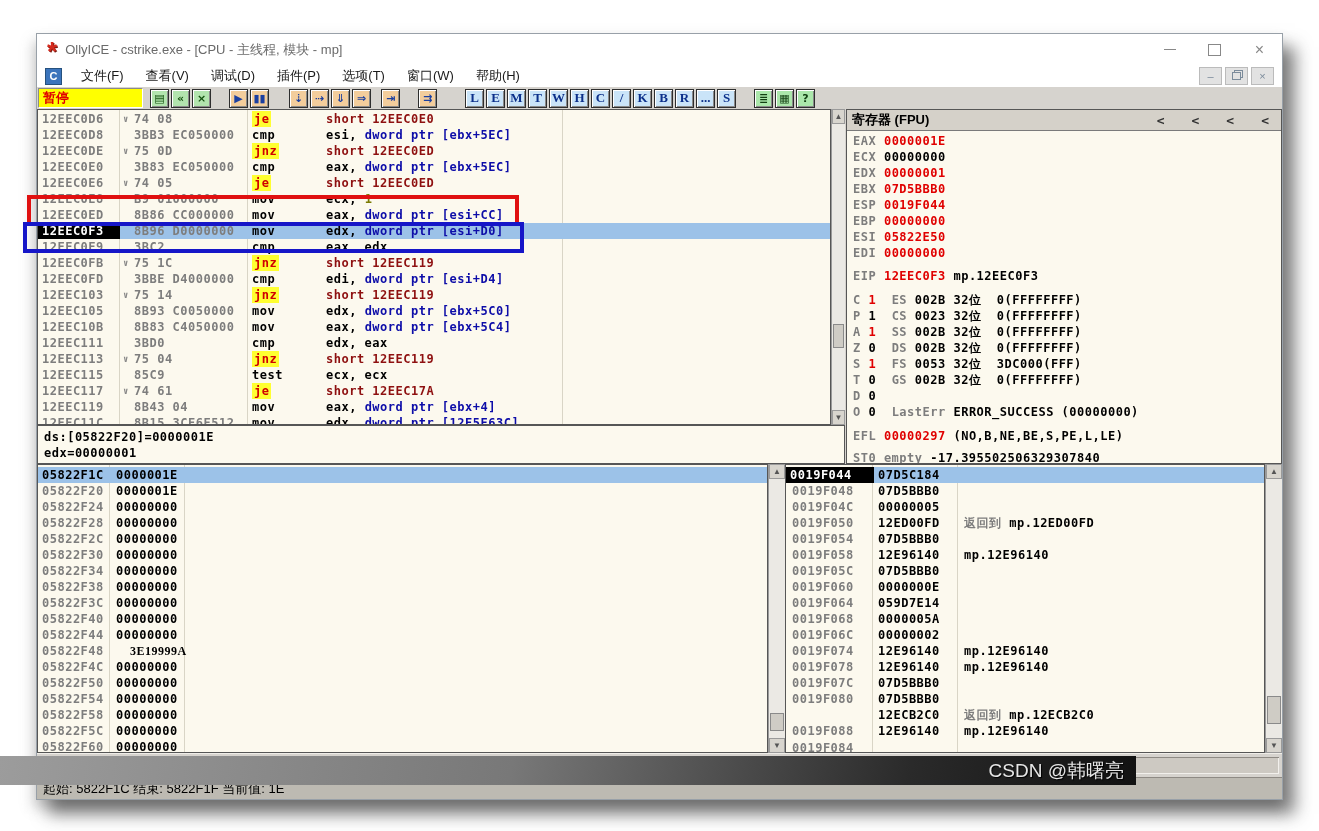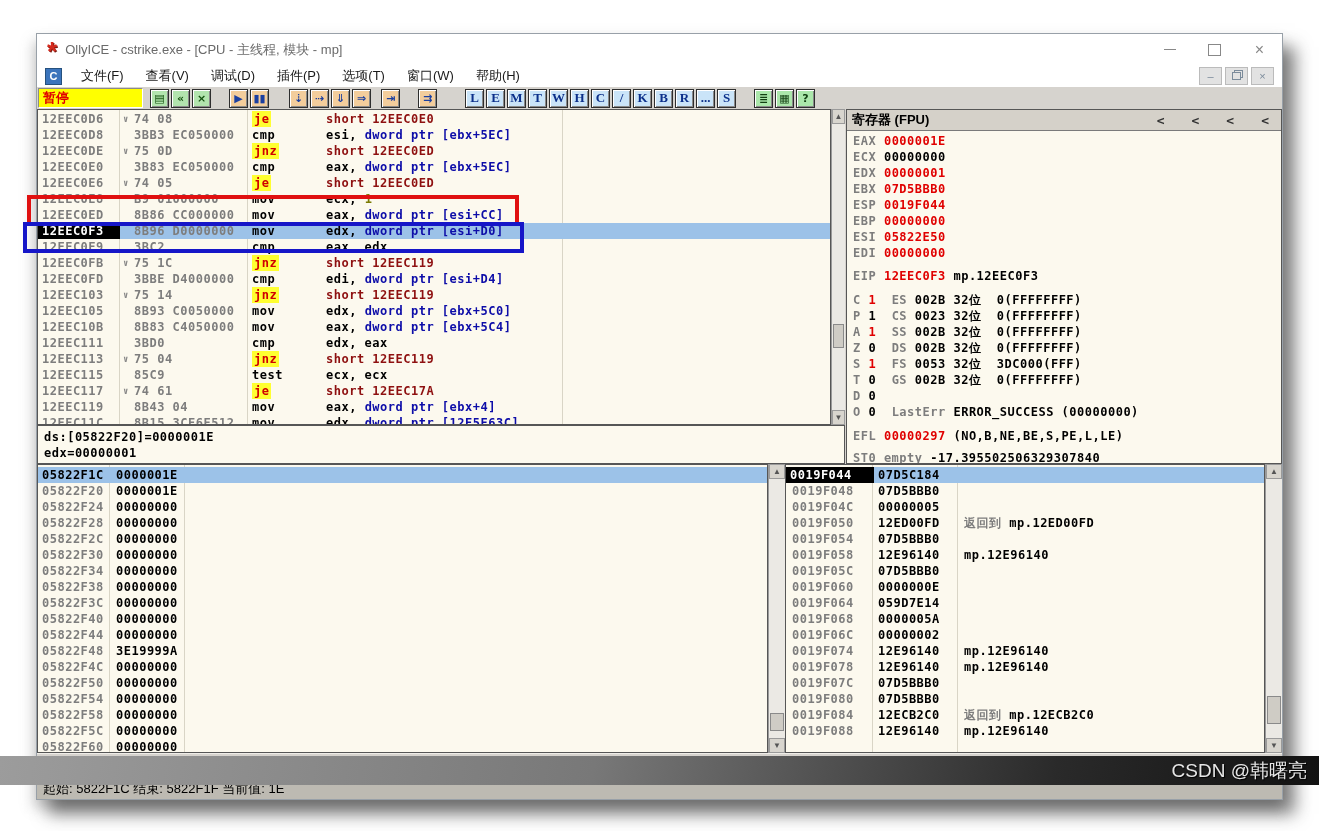--- a/index.html
+++ b/index.html
@@ -71,21 +71,21 @@
   .cmd-drop{position:absolute;right:1px;top:1px;width:17px;height:16px;background:#d6d3ce;border:1px solid #888;
     box-shadow:inset 1px 1px 0 #fff;box-sizing:border-box;font-size:8px;color:#222;display:flex;align-items:center;justify-content:center;}
   .cmd-plugin{position:absolute;left:265px;right:3px;top:3px;height:17px;background:#cdc9c2;
     box-shadow:inset 1px 1px 0 #8e8a84,inset -1px -1px 0 #f2f0ec;}
   .statusbar{position:absolute;left:0;top:743px;width:100%;height:22px;background:#bdbab2;border-top:1px solid #8e8a84;
     font-size:13px;color:#000;line-height:21px;padding-left:6px;box-sizing:border-box;}
   
   .anno{position:absolute;box-sizing:border-box;z-index:5;}
   #anno-red{left:27px;top:195px;width:492px;height:31px;border:4px solid #e01010;}
   #anno-blue{left:23px;top:222px;width:501px;height:31px;border:4px solid #1616c8;}
-  .wm-band{position:absolute;left:0;top:756px;width:1319px;height:29px;z-index:2;
+  .wm-band{position:absolute;left:0;top:756px;width:1136px;height:29px;z-index:2;
     background:linear-gradient(100deg,#9c9c9c 0%,#787878 45%,#2a2a2a 80%,#121212 100%);
     display:flex;align-items:center;justify-content:flex-end;text-align:right;}
   .wm-text{color:#e6e6e6;font-size:19px;padding-right:12px;text-shadow:1px 1px 1px #000;}
 </style>
 </head>
 <body>
 
 <div id="window">
 
   <div class="titlebar">
@@ -253,21 +253,21 @@
           <div class="mrow"><span class="c-gray" style="left: 4px;">05822F20</span><span class="c-black" style="left: 78px;">0000001E</span></div>
           <div class="mrow"><span class="c-gray" style="left: 4px;">05822F24</span><span class="c-black" style="left: 78px;">00000000</span></div>
           <div class="mrow"><span class="c-gray" style="left: 4px;">05822F28</span><span class="c-black" style="left: 78px;">00000000</span></div>
           <div class="mrow"><span class="c-gray" style="left: 4px;">05822F2C</span><span class="c-black" style="left: 78px;">00000000</span></div>
           <div class="mrow"><span class="c-gray" style="left: 4px;">05822F30</span><span class="c-black" style="left: 78px;">00000000</span></div>
           <div class="mrow"><span class="c-gray" style="left: 4px;">05822F34</span><span class="c-black" style="left: 78px;">00000000</span></div>
           <div class="mrow"><span class="c-gray" style="left: 4px;">05822F38</span><span class="c-black" style="left: 78px;">00000000</span></div>
           <div class="mrow"><span class="c-gray" style="left: 4px;">05822F3C</span><span class="c-black" style="left: 78px;">00000000</span></div>
           <div class="mrow"><span class="c-gray" style="left: 4px;">05822F40</span><span class="c-black" style="left: 78px;">00000000</span></div>
           <div class="mrow"><span class="c-gray" style="left: 4px;">05822F44</span><span class="c-black" style="left: 78px;">00000000</span></div>
-          <div class="mrow"><span class="c-gray" style="left: 4px;">05822F48</span><span class="c-black" style="left: 78px;">3E19999A</span></div>
+          <div class="mrow"><span class="c-gray" style="left: 4px;">05822F48</span><span class="c-black" style="left: 92px; font-family: Liberation Serif, serif;">3E19999A</span></div>
           <div class="mrow"><span class="c-gray" style="left: 4px;">05822F4C</span><span class="c-black" style="left: 78px;">00000000</span></div>
           <div class="mrow"><span class="c-gray" style="left: 4px;">05822F50</span><span class="c-black" style="left: 78px;">00000000</span></div>
           <div class="mrow"><span class="c-gray" style="left: 4px;">05822F54</span><span class="c-black" style="left: 78px;">00000000</span></div>
           <div class="mrow"><span class="c-gray" style="left: 4px;">05822F58</span><span class="c-black" style="left: 78px;">00000000</span></div>
           <div class="mrow"><span class="c-gray" style="left: 4px;">05822F5C</span><span class="c-black" style="left: 78px;">00000000</span></div>
           <div class="mrow"><span class="c-gray" style="left: 4px;">05822F60</span><span class="c-black" style="left: 78px;">00000000</span></div>
         </div>
     </div>
     <div class="sbar" style="left:731px;top:355px;width:17px;height:289px;">
       <div class="sb-arrow" style="top:0;">▲</div>
@@ -287,21 +287,21 @@
           <div class="mrow"><span class="c-gray" style="left: 6px;">0019F058</span><span class="c-black" style="left: 92px;">12E96140</span><span style="left: 178px; position: absolute;"><span class="c-black" style="position: static;">mp.12E96140</span></span></div>
           <div class="mrow"><span class="c-gray" style="left: 6px;">0019F05C</span><span class="c-black" style="left: 92px;">07D5BBB0</span></div>
           <div class="mrow"><span class="c-gray" style="left: 6px;">0019F060</span><span class="c-black" style="left: 92px;">0000000E</span></div>
           <div class="mrow"><span class="c-gray" style="left: 6px;">0019F064</span><span class="c-black" style="left: 92px;">059D7E14</span></div>
           <div class="mrow"><span class="c-gray" style="left: 6px;">0019F068</span><span class="c-black" style="left: 92px;">0000005A</span></div>
           <div class="mrow"><span class="c-gray" style="left: 6px;">0019F06C</span><span class="c-black" style="left: 92px;">00000002</span></div>
           <div class="mrow"><span class="c-gray" style="left: 6px;">0019F074</span><span class="c-black" style="left: 92px;">12E96140</span><span style="left: 178px; position: absolute;"><span class="c-black" style="position: static;">mp.12E96140</span></span></div>
           <div class="mrow"><span class="c-gray" style="left: 6px;">0019F078</span><span class="c-black" style="left: 92px;">12E96140</span><span style="left: 178px; position: absolute;"><span class="c-black" style="position: static;">mp.12E96140</span></span></div>
           <div class="mrow"><span class="c-gray" style="left: 6px;">0019F07C</span><span class="c-black" style="left: 92px;">07D5BBB0</span></div>
           <div class="mrow"><span class="c-gray" style="left: 6px;">0019F080</span><span class="c-black" style="left: 92px;">07D5BBB0</span></div>
-          <div class="mrow"><span class="c-gray" style="left: 6px;">0019F084</span><span class="c-black" style="left: 92px;">12ECB2C0</span><span style="left: 178px; position: absolute;"><span class="c-gray" style="position: static;">返回到 </span><span class="c-black" style="position: static;">mp.12ECB2C0</span></span></div>
+          <div class="mrow"><span class="c-gray" style="left: 6px; margin-top: 33px;">0019F084</span><span class="c-black" style="left: 92px;">12ECB2C0</span><span style="left: 178px; position: absolute;"><span class="c-gray" style="position: static;">返回到 </span><span class="c-black" style="position: static;">mp.12ECB2C0</span></span></div>
           <div class="mrow"><span class="c-gray" style="left: 6px;">0019F088</span><span class="c-black" style="left: 92px;">12E96140</span><span style="left: 178px; position: absolute;"><span class="c-black" style="position: static;">mp.12E96140</span></span></div>
         </div>
     </div>
     <div class="sbar" style="left:1228px;top:355px;width:17px;height:289px;">
       <div class="sb-arrow" style="top:0;">▲</div>
       <div class="sb-thumb" style="top:232px;height:26px;"></div>
       <div class="sb-arrow" style="bottom:0;">▼</div>
     </div>
   </div>
 

